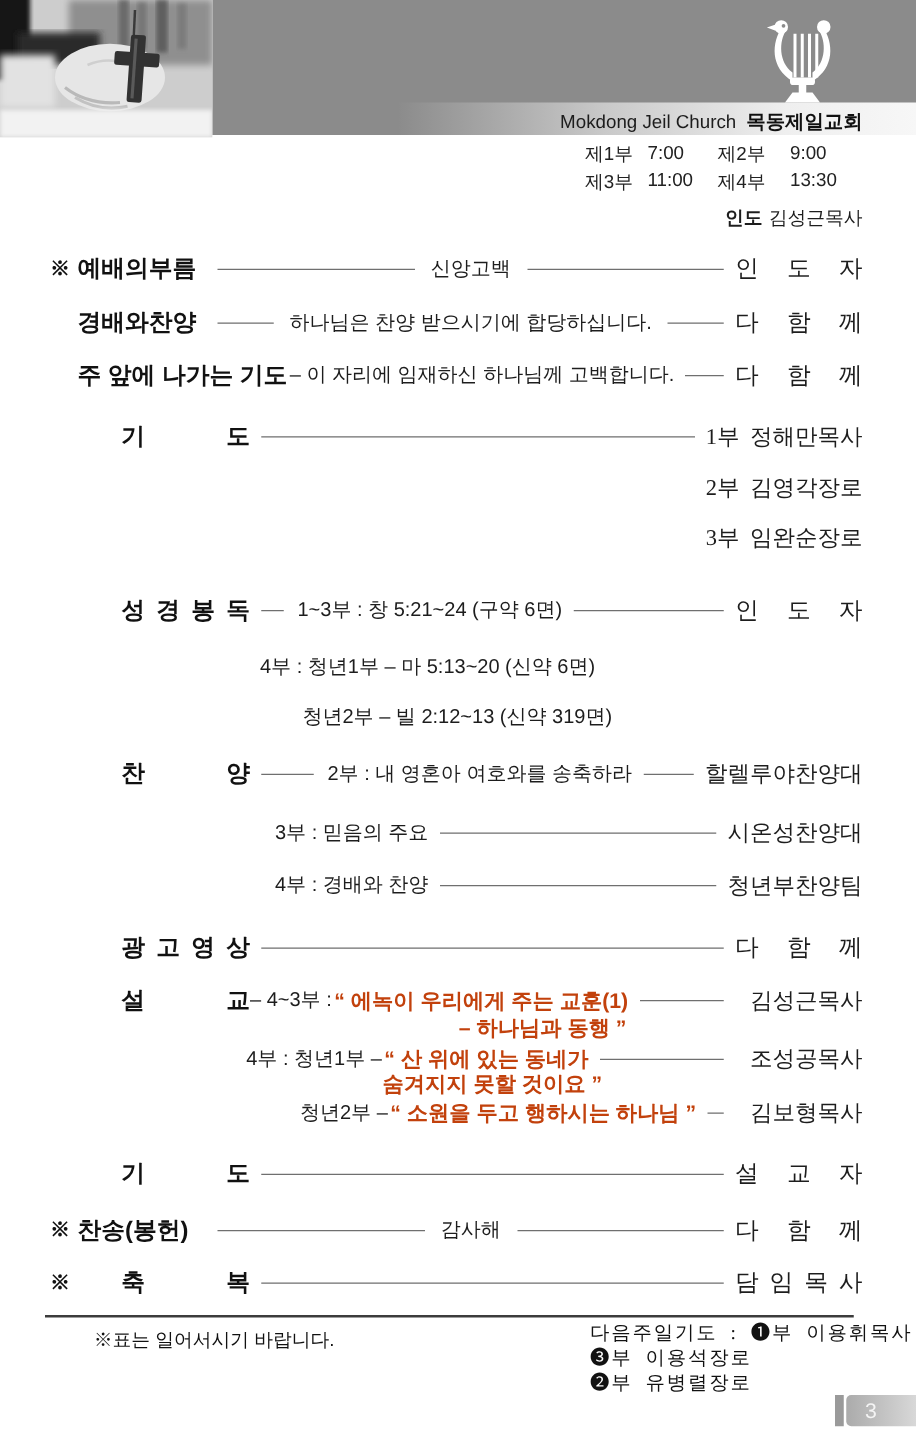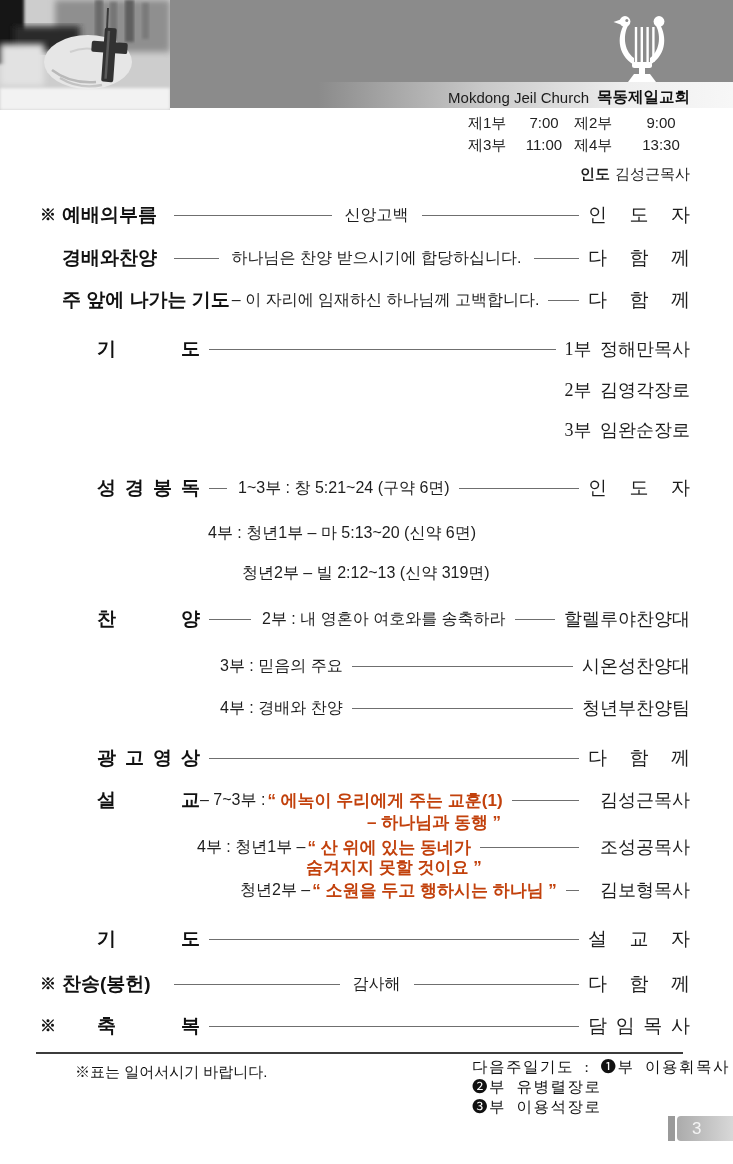--- a/index.html
+++ b/index.html
@@ -10,21 +10,21 @@
   .band{position:absolute;left:170px;top:0;right:0;height:108px;background:#8b8b8b;}
   .strip{position:absolute;left:148px;bottom:0;right:0;height:26px;
          background:linear-gradient(to right,#8b8b8b 0%,#c9c9c9 40%,#efefef 75%,#f7f7f7 100%);}
   .church-name{position:absolute;top:86px;right:43px;height:22px;display:flex;align-items:center;gap:8px;white-space:nowrap;}
   .church-name .en{font-size:15px;color:#1c1c1c;}
   .church-name .ko{font-size:15.5px;font-weight:700;color:#111;}
   .logo{position:absolute;left:610px;top:14px;width:64px;height:72px;}
   .times{position:absolute;top:114px;right:43px;display:grid;
          grid-template-columns:46px 52px 54px 58px;column-gap:4px;row-gap:3px;
          font-size:15px;color:#222;}
-  .times .num{text-align:center;}
+  .times .num{text-align:left;}
   .leader{position:absolute;top:165px;right:43px;font-size:15px;white-space:nowrap;}
   .leader b{font-weight:700;margin-right:5px;}
   
   .row{position:absolute;left:40px;right:43px;height:24px;display:flex;align-items:center;white-space:nowrap;}
   .mark{flex:0 0 22px;font-size:16px;font-weight:700;color:#111;}
   .t-j{flex:0 0 103px;font-size:19px;font-weight:700;color:#111;
        text-align:justify;text-align-last:justify;margin-left:35px;}
   .t-n{flex:0 0 auto;min-width:103px;font-size:19px;font-weight:700;color:#111;}
   .t-w{flex:0 0 auto;font-size:19px;font-weight:700;color:#111;}
   .line{flex:1 1 auto;height:0;border-top:1.6px solid #6f6f6f;margin:0 9px;}
@@ -204,21 +204,21 @@
   <div class="row" style="top:746px">
     <span class="mark"></span>
     <span class="t-j">광 고 영 상</span>
     <span class="line"></span>
     <span class="rlabel">다 함 께</span>
   </div>
 
   <div class="row" style="top:789px;height:22px">
     <span class="mark"></span>
     <span class="t-j">설 교</span>
-    <span class="pfx">– 7~3부 : </span>
+    <span class="pfx">– 4~3부 : </span>
     <span class="q">“ 에녹이 우리에게 주는 교훈(1)</span>
     <span class="line"></span>
     <span class="rname">김성근목사</span>
   </div>
   <div class="contline" style="left:367px;top:811px">
     <span class="q">– 하나님과 동행 ”</span>
   </div>
   <div class="row" style="left:197px;top:836px;height:22px">
     <span class="pfx">4부 : 청년1부 –</span>
     <span class="q">“ 산 위에 있는 동네가</span>
@@ -255,19 +255,19 @@
     <span class="mark">※</span>
     <span class="t-j">축 복</span>
     <span class="line"></span>
     <span class="rlabel">담 임 목 사</span>
   </div>
 
   <div class="divider"></div>
   <div class="fnote">※표는 일어서시기 바랍니다.</div>
   <div class="fnext">
     <div><span>다음주일기도 :</span> <span>❶부 이용휘목사</span></div>
+    <div><span>❸부 이용석장로</span></div>
     <div><span>❷부 유병렬장로</span></div>
-    <div><span>❸부 이용석장로</span></div>
   </div>
   <div class="ptab-bar"></div>
   <div class="ptab"><span>3</span></div>
 
 </div>
 
 </body></html>

